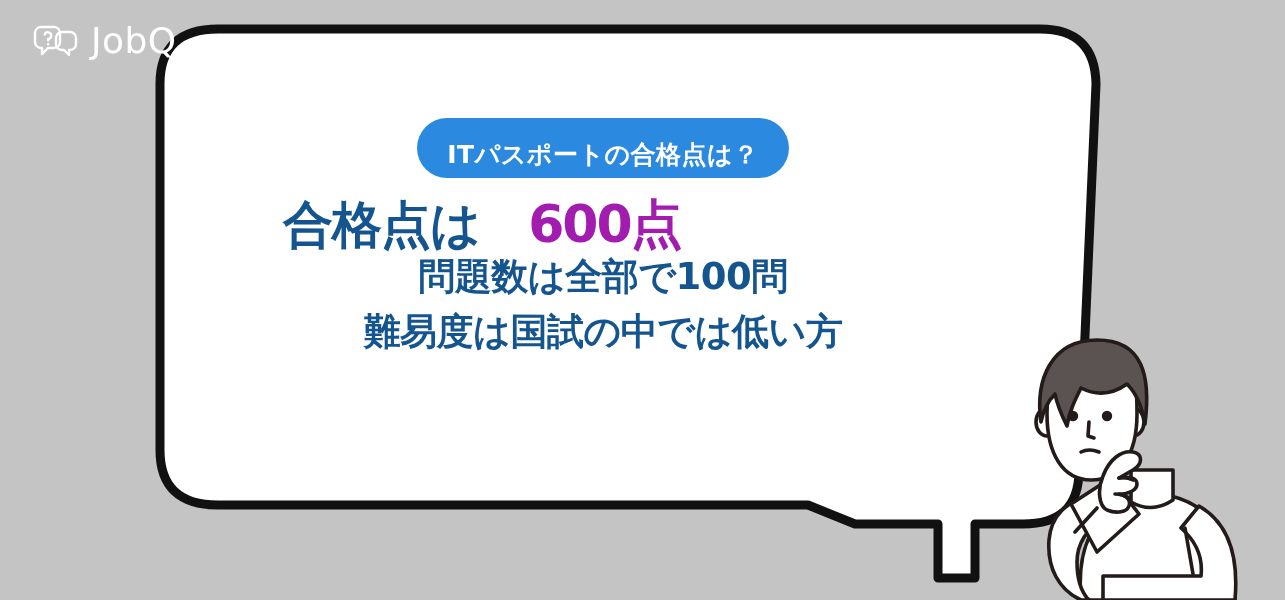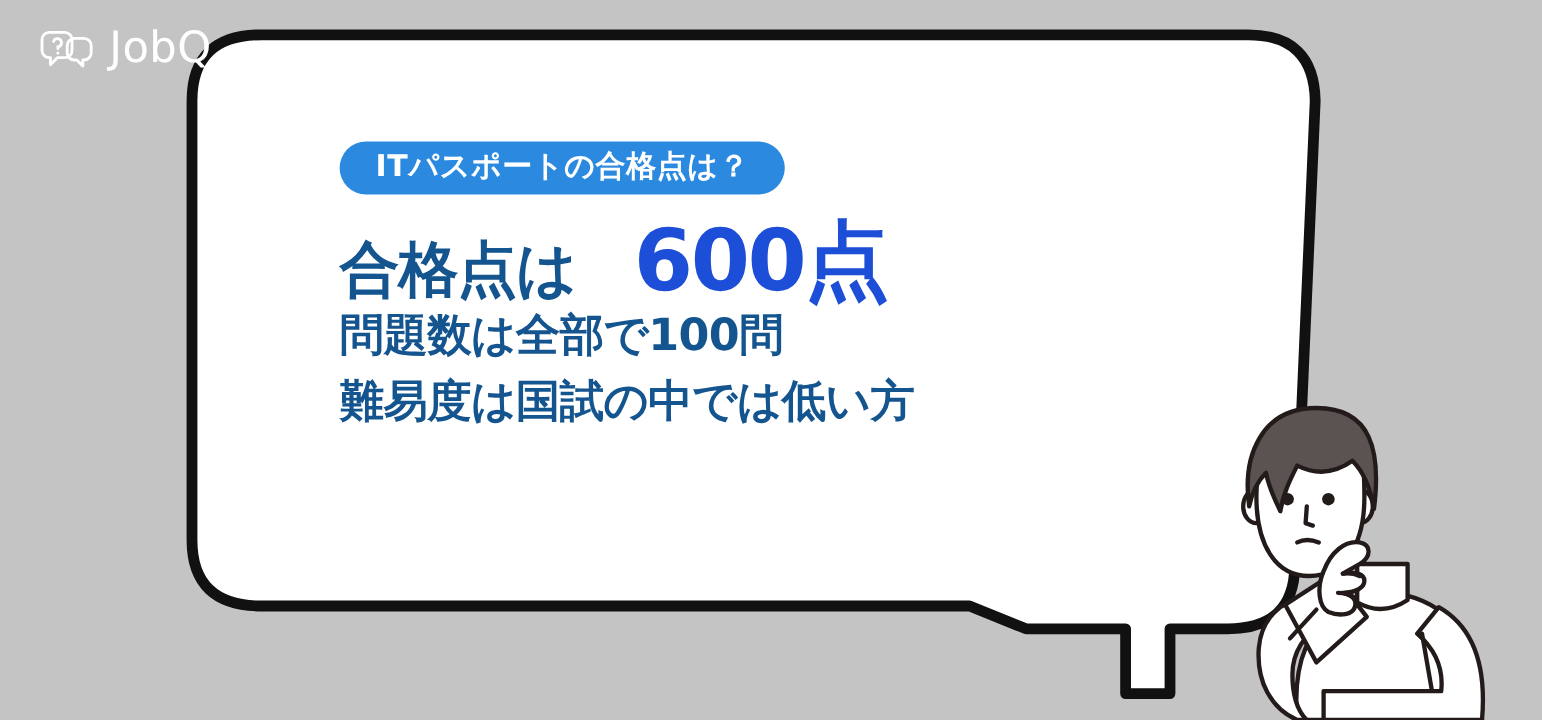--- a/index.html
+++ b/index.html
@@ -14,20 +14,21 @@
     overflow: hidden;
     position: relative;
   }
 
   #stage {
     position: absolute;
     left: 0; top: 0;
     width: 1285px;
     height: 456px;
     background: #c4c4c4;
+    text-align: center;
   }
 
   
   .logo {
     position: absolute;
     left: 32px;
     top: 18px;
     width: 160px;
     height: 46px;
     display: flex;
@@ -59,21 +60,21 @@
     left: 283px;
     top: 118px;
     width: 640px;
   }
 
   .badge {
     display: inline-block;
     background: #2b8ae0;
     color: #ffffff;
     border-radius: 999px;
-    padding: 8px 30px 10px 30px;
+    padding: 24px 30px 10px 30px;
     font-size: 25px;
     font-weight: bold;
     letter-spacing: 0.5px;
     line-height: 1.05;
     white-space: nowrap;
   }
 
   .headline {
     margin-top: 20px;
     color: #15558f;
@@ -83,22 +84,22 @@
     display: flex;
     align-items: baseline;
     gap: 48px;
   }
   .headline .hl-pre,
   .headline .hl-post {
     font-size: 50px;
     letter-spacing: -1px;
   }
   .headline .hl-em {
-    font-size: 71px;
-    color: #1d4ed8;
+    font-size: 52px;
+    color: #a21caf;
     letter-spacing: -2px;
     line-height: 1;
   }
 
   .body-lines {
     color: #15558f;
     font-weight: bold;
     font-size: 37px;
     line-height: 1.47;
     letter-spacing: -0.5px;

